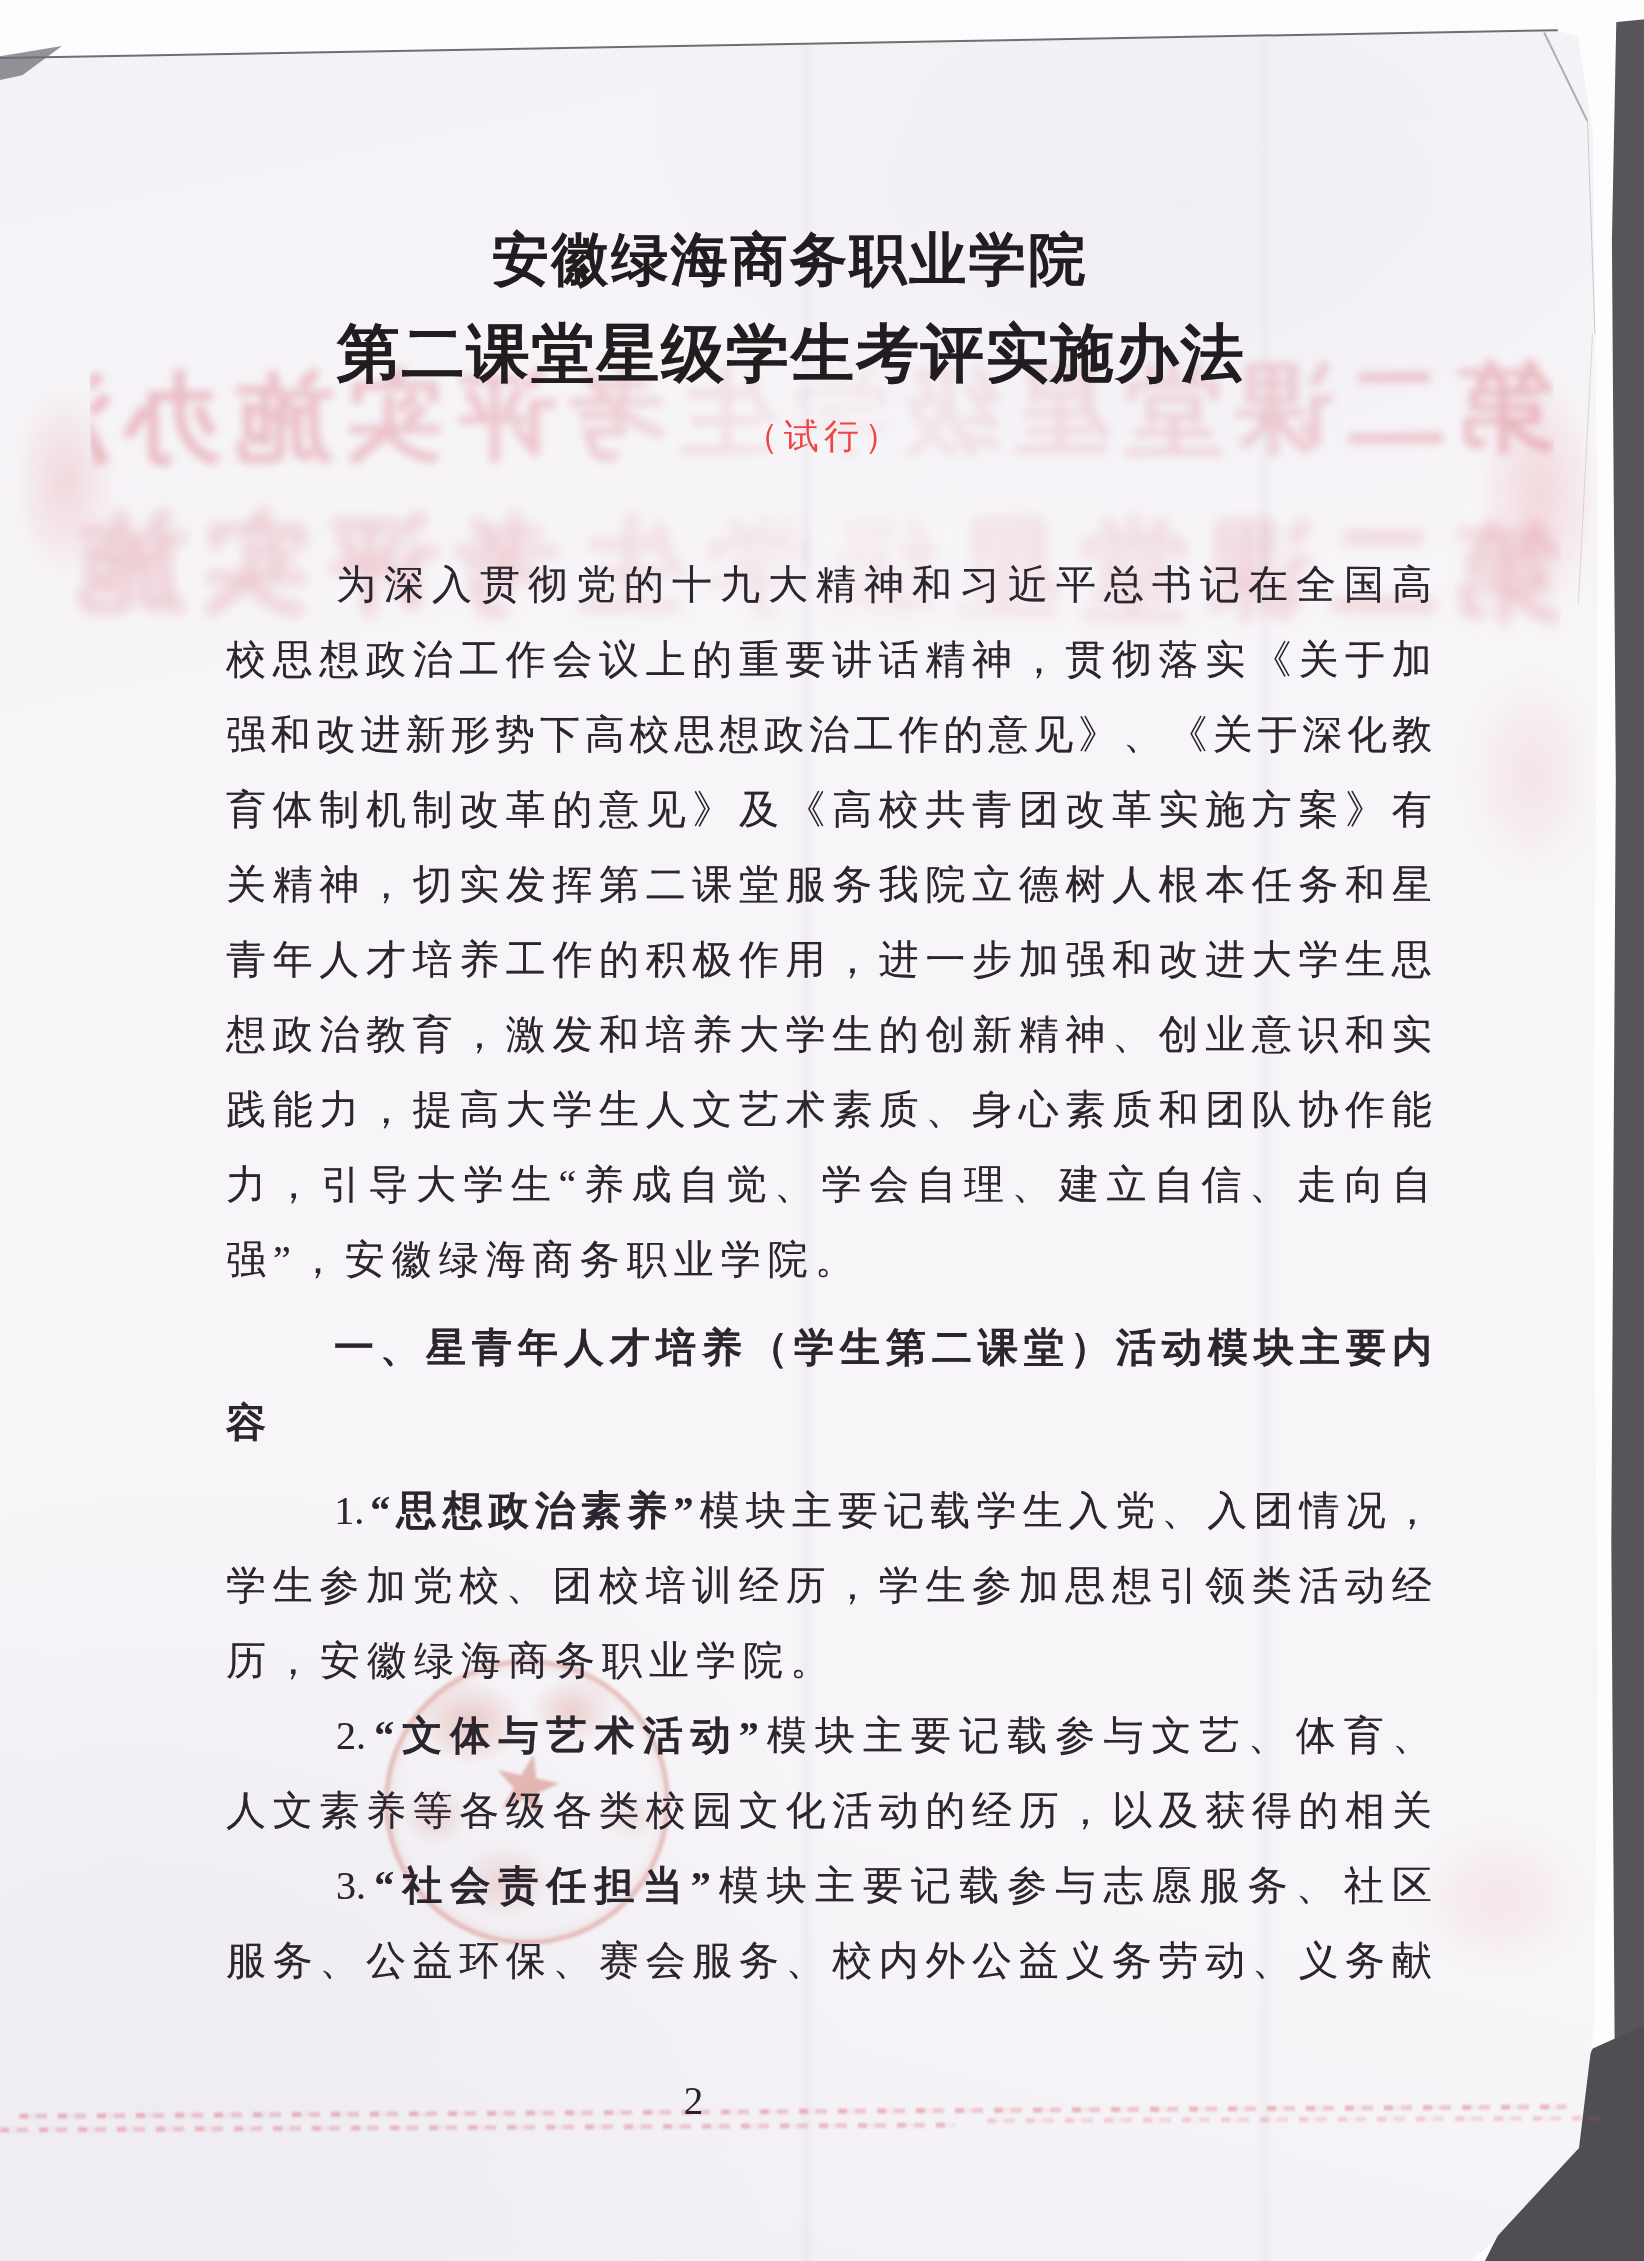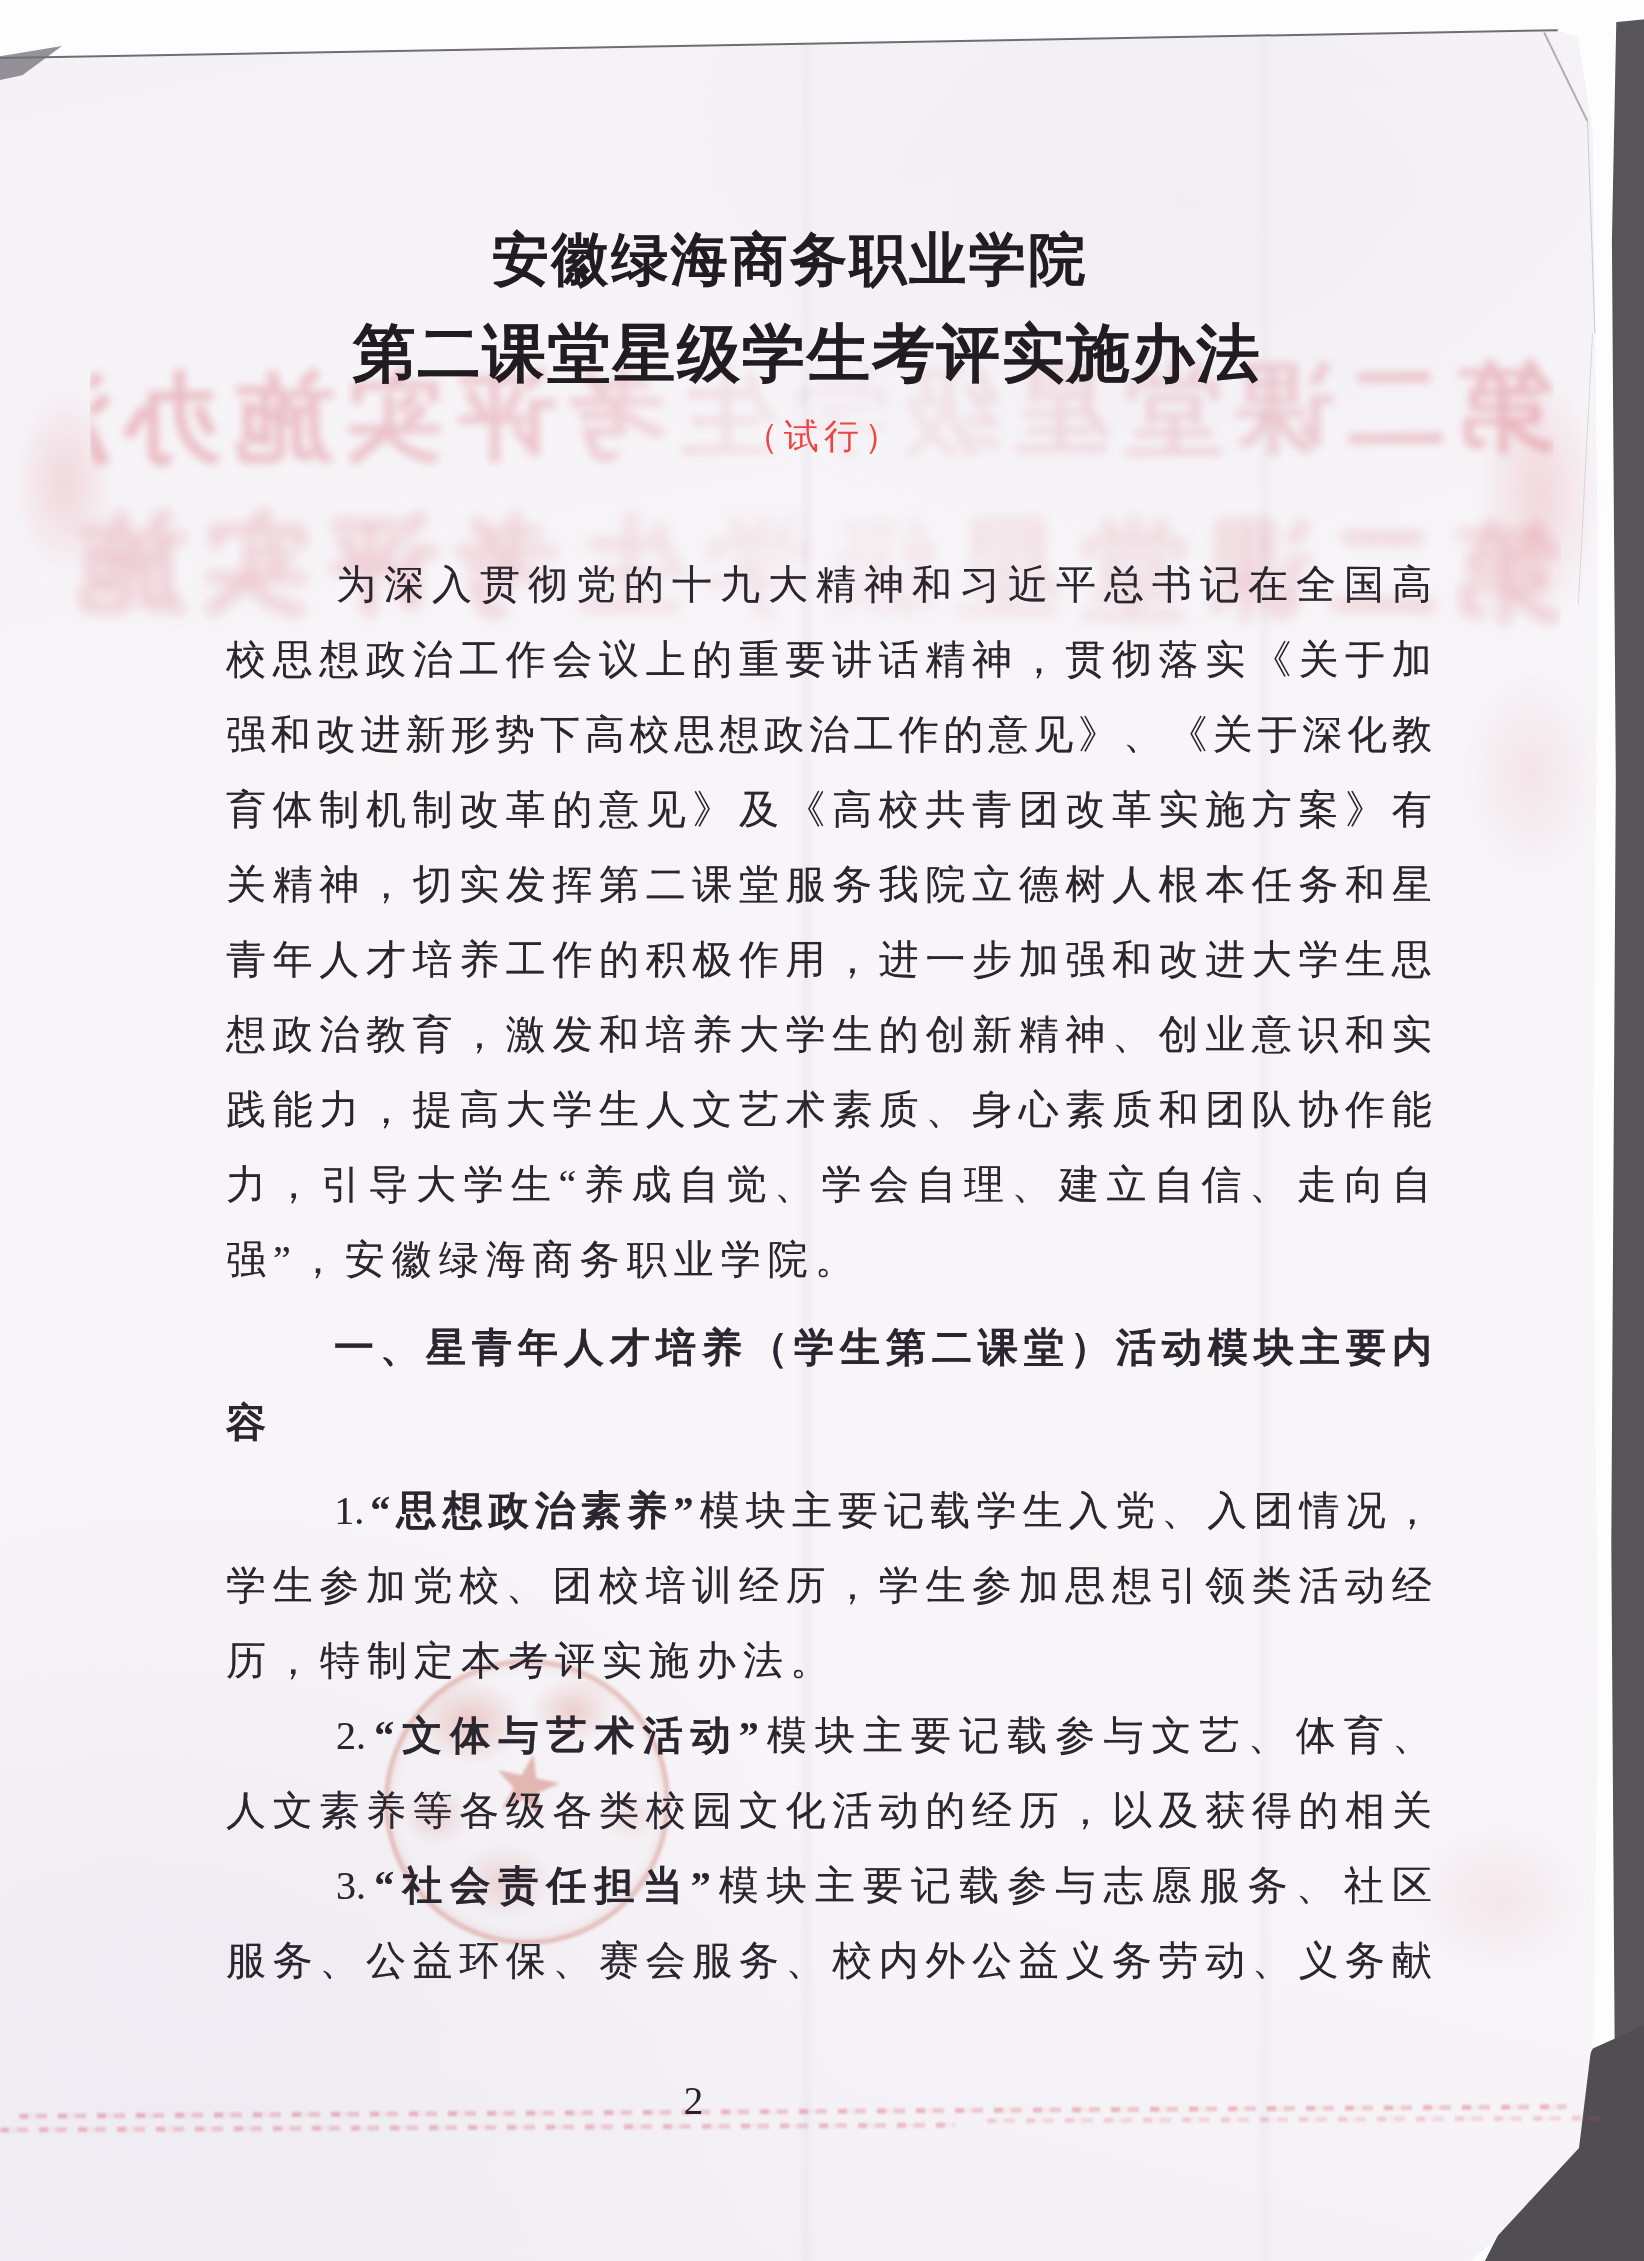--- a/index.html
+++ b/index.html
@@ -109,21 +109,21 @@
   
   .content{position:absolute;left:0;top:0;width:1645px;height:2261px;color:#2b2530;}
   .title1{
     position:absolute;left:790px;top:222px;transform:translateX(-50%);
     font-size:57px;font-weight:bold;letter-spacing:2.6px;white-space:nowrap;
     color:#211c20;text-shadow:0 0 0.6px rgba(33,28,32,.55);
   }
   .title2{
     position:absolute;left:791px;top:311px;transform:translateX(-50%);
     font-size:63px;font-weight:bold;letter-spacing:1.9px;white-space:nowrap;
-    color:#211c20;text-shadow:0 0 0.6px rgba(33,28,32,.55);margin-left:16px;
+    color:#211c20;text-shadow:0 0 0.6px rgba(33,28,32,.55);
   }
   .subtitle{
     position:absolute;left:824px;top:413px;transform:translateX(-50%);
     font-size:35px;letter-spacing:5.2px;white-space:nowrap;color:#ef4444;
   }
   .body-lines{position:absolute;left:226px;top:547px;width:1206px;}
   .line{
     height:75px;line-height:75px;font-size:40px;color:#2b2530;
     text-shadow:0 0 0.6px rgba(43,37,48,.45);
   }
@@ -502,21 +502,21 @@
           <span>加</span>
           <span>思</span>
           <span>想</span>
           <span>引</span>
           <span>领</span>
           <span>类</span>
           <span>活</span>
           <span>动</span>
           <span>经</span>
         </div>
-        <div class="line nofill"><span>历，特制定本考评实施办法。</span></div>
+        <div class="line nofill"><span>历，安徽绿海商务职业学院。</span></div>
         <div class="line fill">
           <span class="ind"></span>
           <span>2.</span>
           <span class="b">“</span>
           <span class="b">文</span>
           <span class="b">体</span>
           <span class="b">与</span>
           <span class="b">艺</span>
           <span class="b">术</span>
           <span class="b">活</span>

